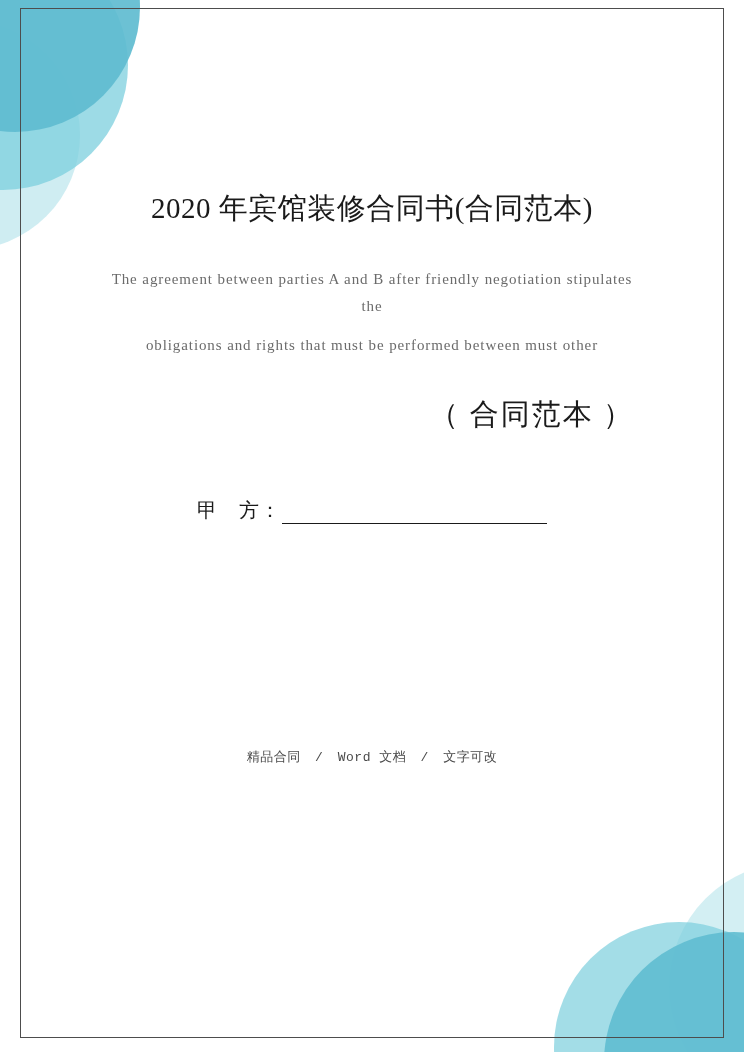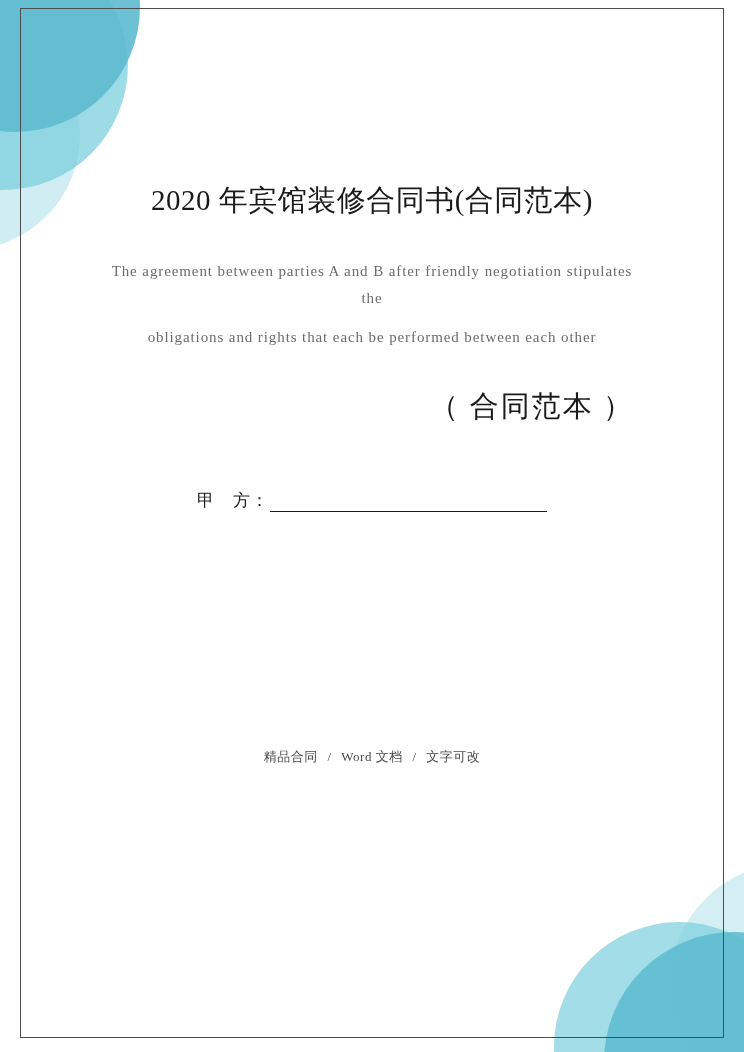--- a/index.html
+++ b/index.html
@@ -88,21 +88,21 @@
   }
 
   
   .content {
     position: absolute;
     left: 0;
     top: 0;
     width: 744px;
     height: 1052px;
     box-sizing: border-box;
-    padding: 4px 110px;
+    padding: 12px 110px;
   }
 
   .doc-title {
     margin: 0;
     padding-top: 172px;
     font-size: 29px;
     line-height: 48px;
     color: #1a1a1a;
     text-align: center;
     font-weight: normal;
@@ -131,21 +131,21 @@
   }
 
   .fields {
     margin: 0 auto;
     padding-top: 66px;
     width: 350px;
   }
   .field-row {
     display: flex;
     align-items: flex-end;
-    font-size: 17px;
+    font-size: 20px;
     color: #1a1a1a;
     margin-bottom: 27px;
     letter-spacing: 1px;
   }
   .field-label {
     white-space: pre;
     flex: 0 0 auto;
   }
   .field-line {
     flex: 1 1 auto;
@@ -156,20 +156,21 @@
 
   .footer-note {
     position: absolute;
     left: 0;
     right: 0;
     top: 748px;
     text-align: center;
     font-size: 13px;
     color: #4a4a4a;
     letter-spacing: 0.5px;
+    font-family: Liberation Mono, monospace;
   }
   .footer-note span.sep {
     padding: 0 6px;
     color: #4a4a4a;
   }
 </style>
 </head>
 <body>
 
 <div class="page">
@@ -182,21 +183,21 @@
   <div class="deco deco-br-2"></div>
   <div class="deco deco-br-1"></div>
 
   <div class="page-frame"></div>
 
   <div class="content">
 
     <h1 class="doc-title">2020 年宾馆装修合同书(合同范本)</h1>
 
     <p class="subtitle-en">The agreement between parties A and B after friendly negotiation stipulates the</p>
-    <p class="subtitle-en" style="padding-top:12px;">obligations and rights that each be performed between each other</p>
+    <p class="subtitle-en" style="padding-top:12px;">obligations and rights that must be performed between must other</p>
 
     <p class="sample-mark">（ 合同范本 ）</p>
 
     <div class="fields">
 
       <div class="field-row">
         <span class="field-label">甲　方：</span>
         <span class="field-line"></span>
       </div>
 

